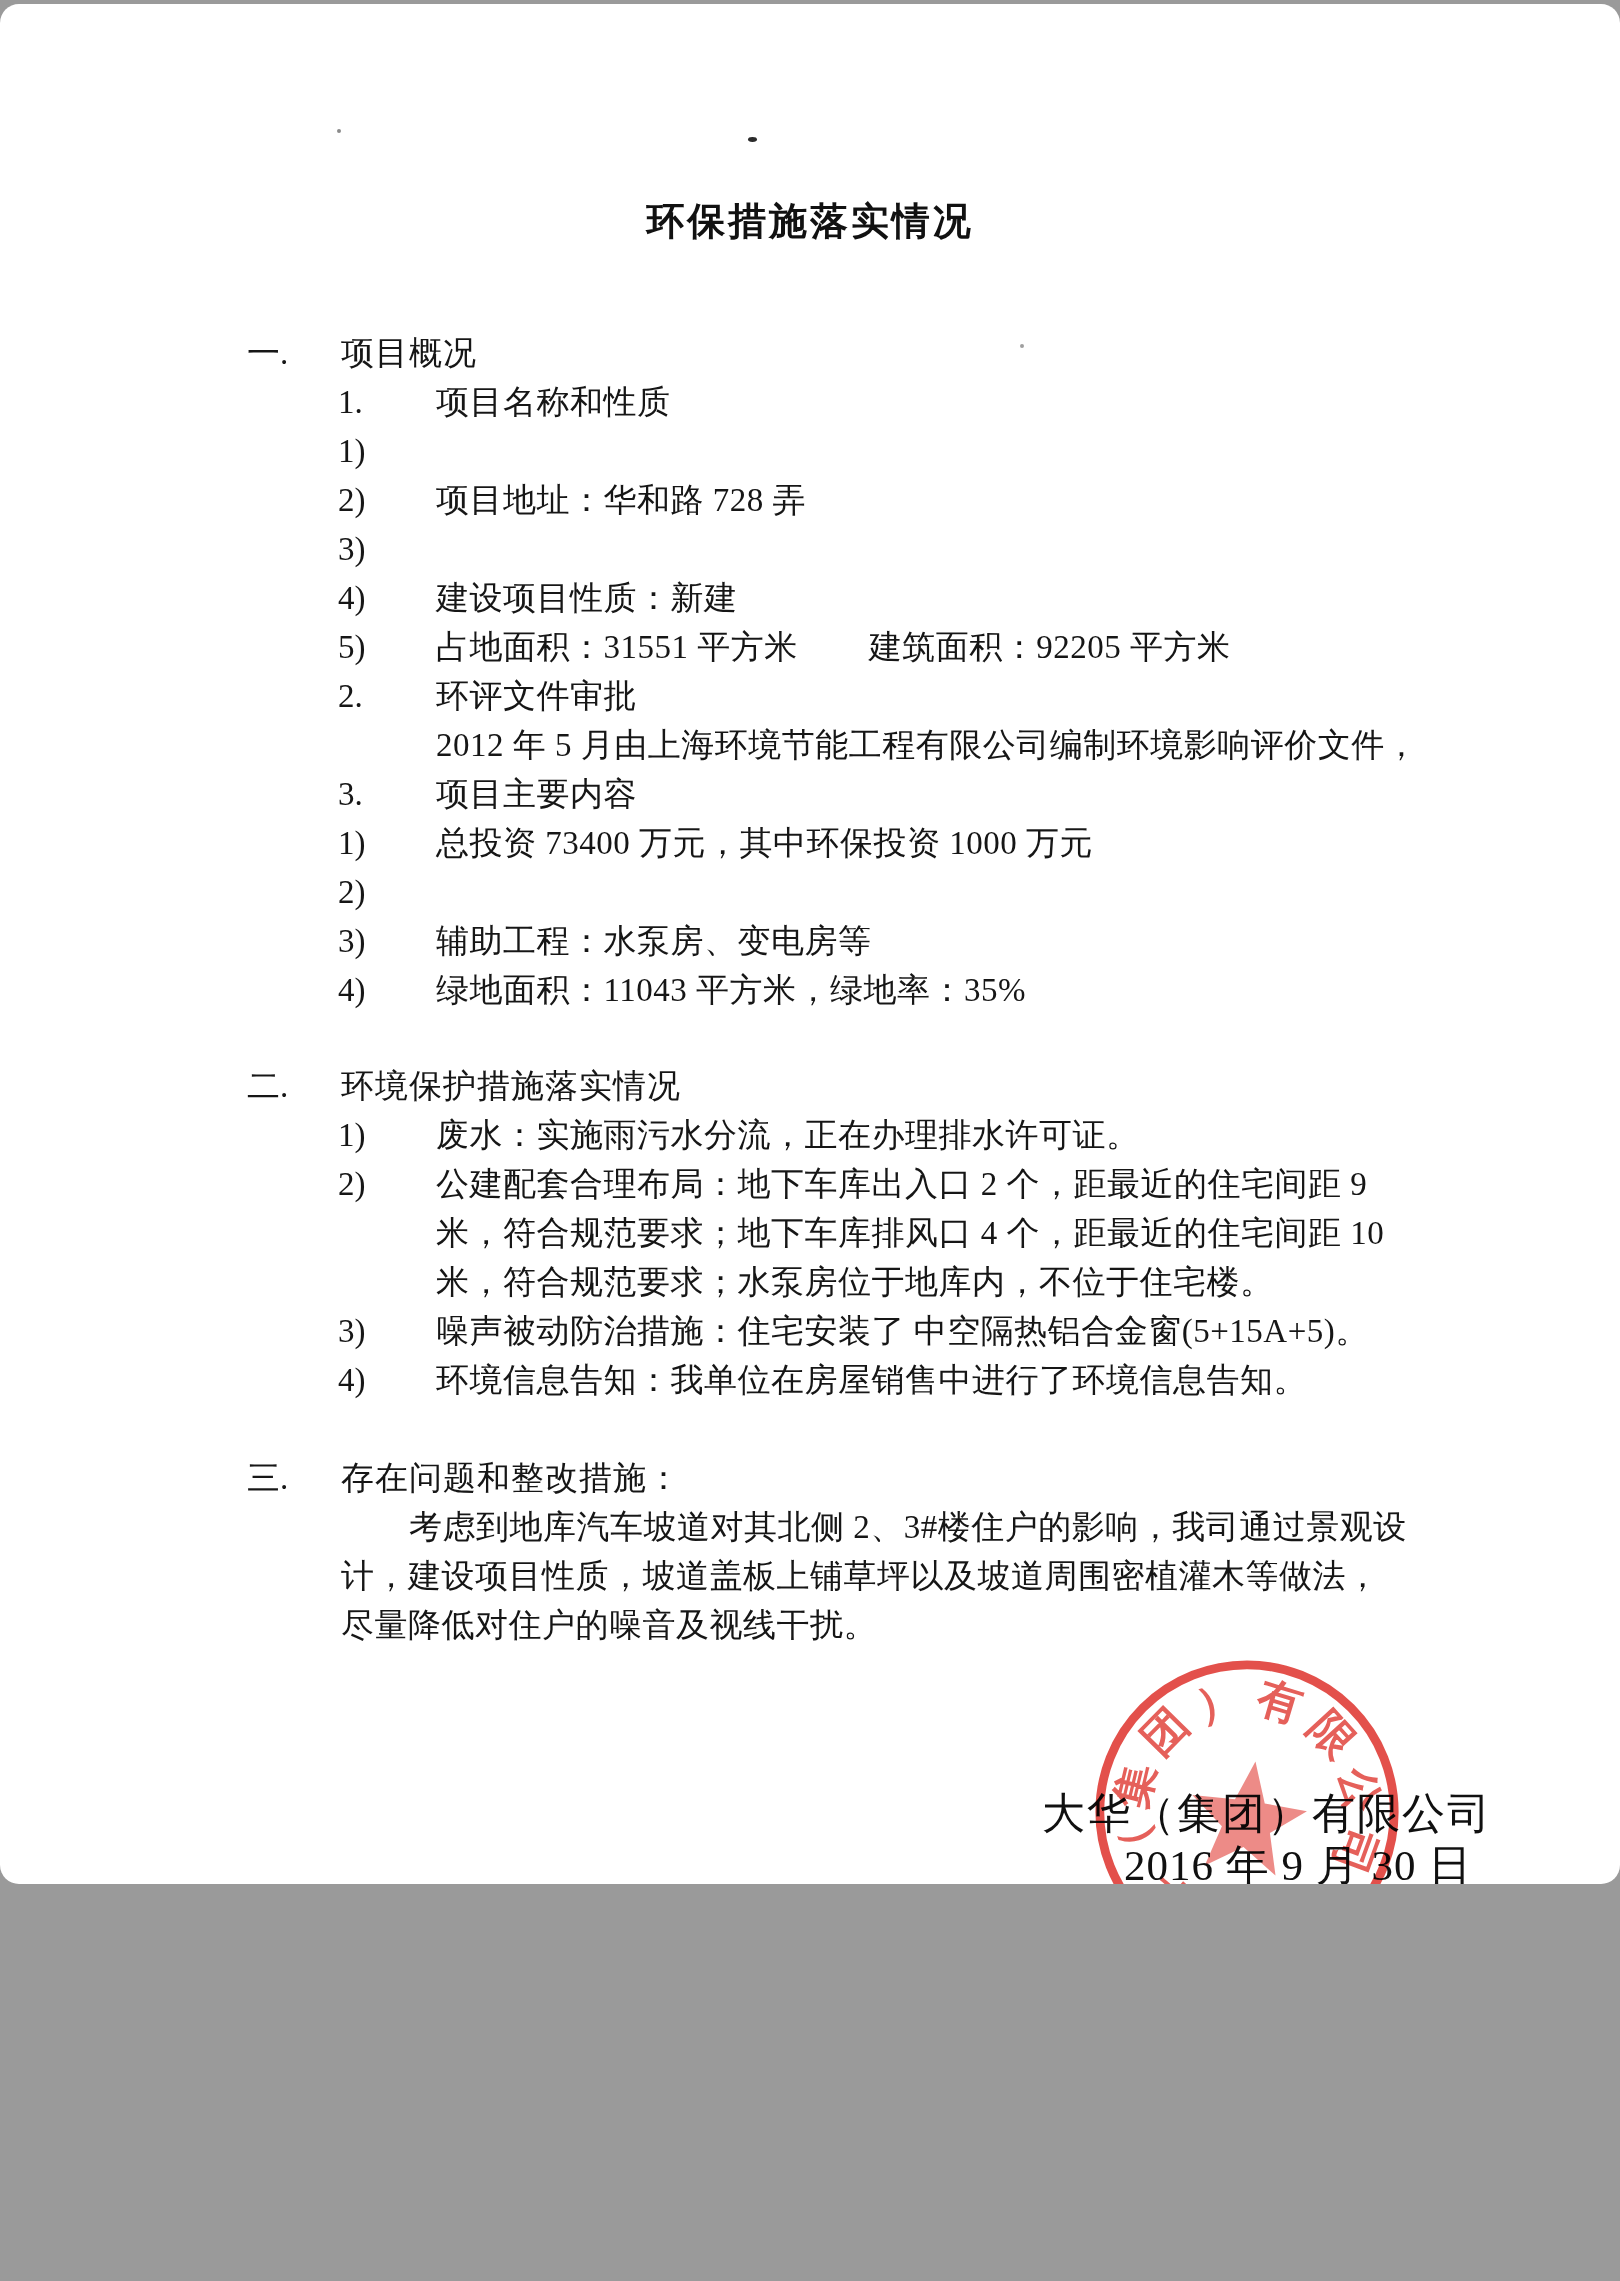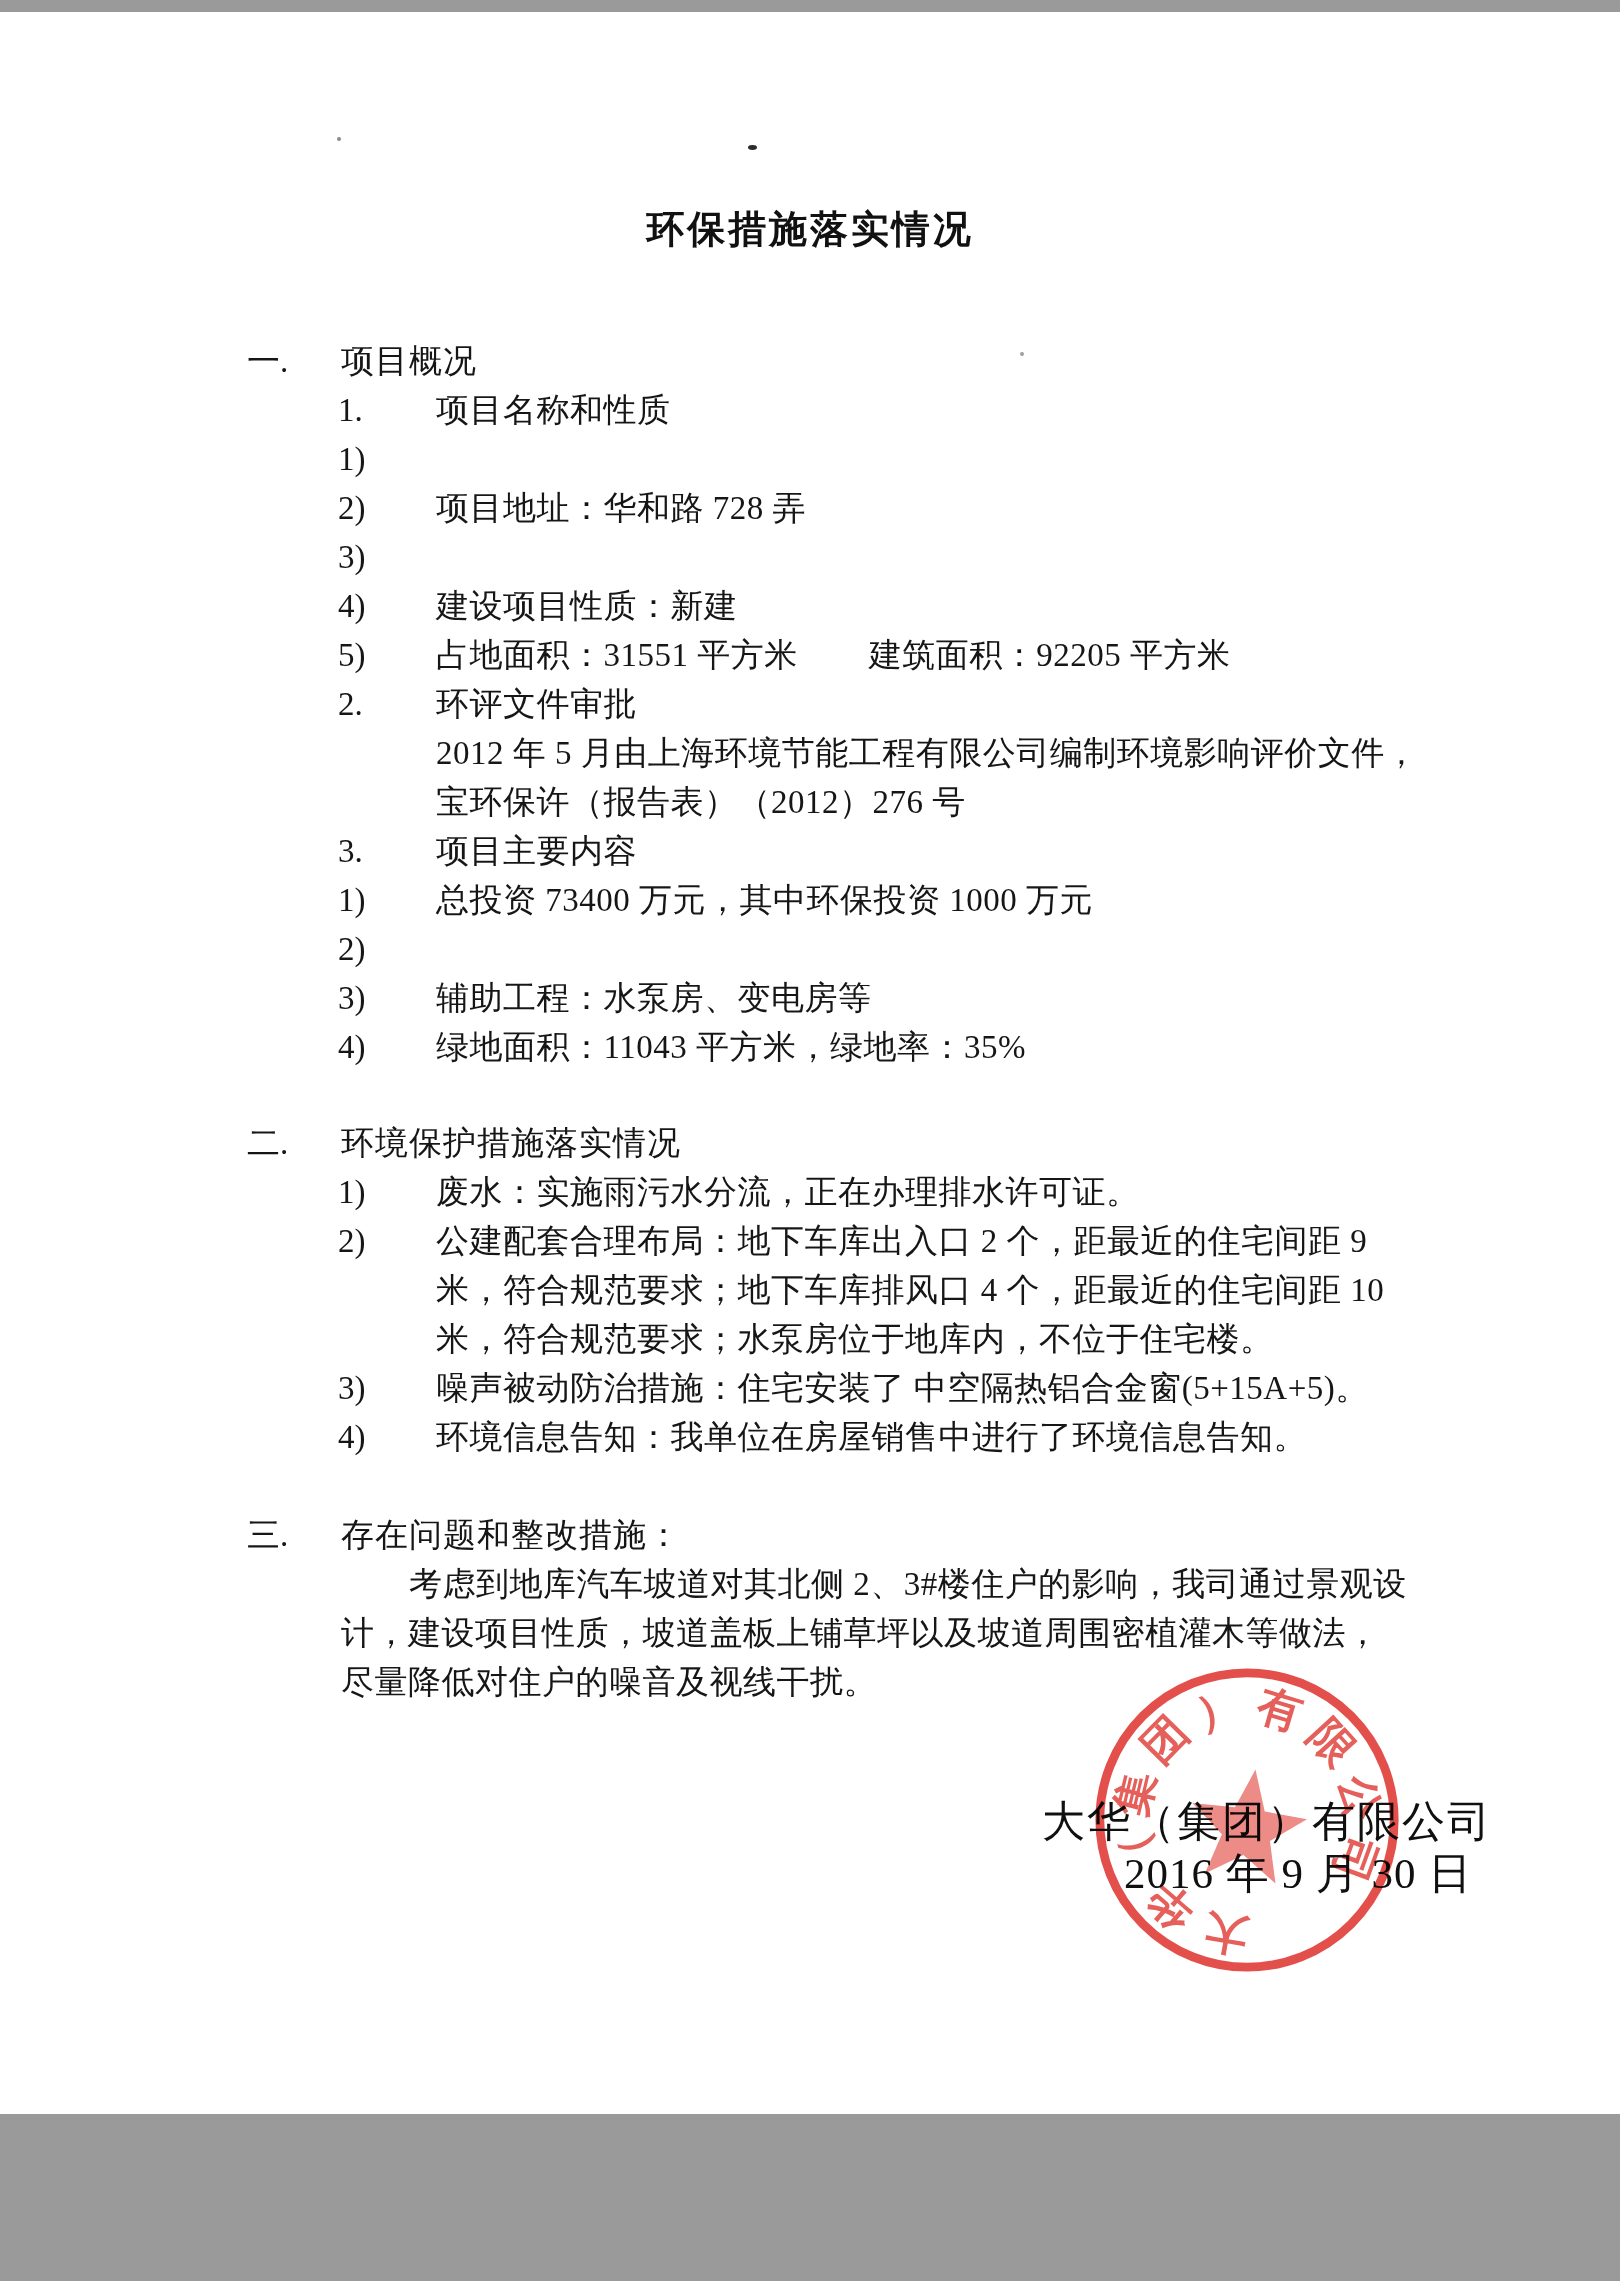--- a/index.html
+++ b/index.html
@@ -1,23 +1,24 @@
 <!DOCTYPE html>
 <html><head>
 <meta charset="utf-8">
 <style>
   html,body{margin:0;padding:0;background:#9a9a9a;}
   .page{
     position:relative;
-    width:1620px;height:2102px;
+    width:1620px;height:1880px;
     background:#ffffff;
-    margin:12px auto;
+    margin:4px auto;
     overflow:hidden;
     font-family:"Liberation Serif","DejaVu Serif",serif;
     color:#161616;
+    border-radius:19px;
   }
   .title{
     margin-top:192px;
     text-align:center;
     font-size:38px;
     font-weight:bold;
     letter-spacing:2.9px;
     line-height:51px;
     color:#111;
   }
@@ -91,23 +92,20 @@
         <span class="txt">占地面积：31551 平方米</span>
         <span class="gapspacer"></span>
         <span class="txt">建筑面积：92205 平方米</span>
       </div>
       <div class="row item">
         <span class="n2">2.</span>
         <span class="txt">环评文件审批</span>
       </div>
       <div class="row cont">
         <span class="txt">2012 年 5 月由上海环境节能工程有限公司编制环境影响评价文件，</span>
-      </div>
-      <div class="row cont">
-        <span class="txt">宝环保许（报告表）（2012）276 号</span>
       </div>
       <div class="row item">
         <span class="n2">3.</span>
         <span class="txt">项目主要内容</span>
       </div>
       <div class="row item">
         <span class="n2">1)</span>
         <span class="txt">总投资 73400 万元，其中环保投资 1000 万元</span>
       </div>
       <div class="row item">

